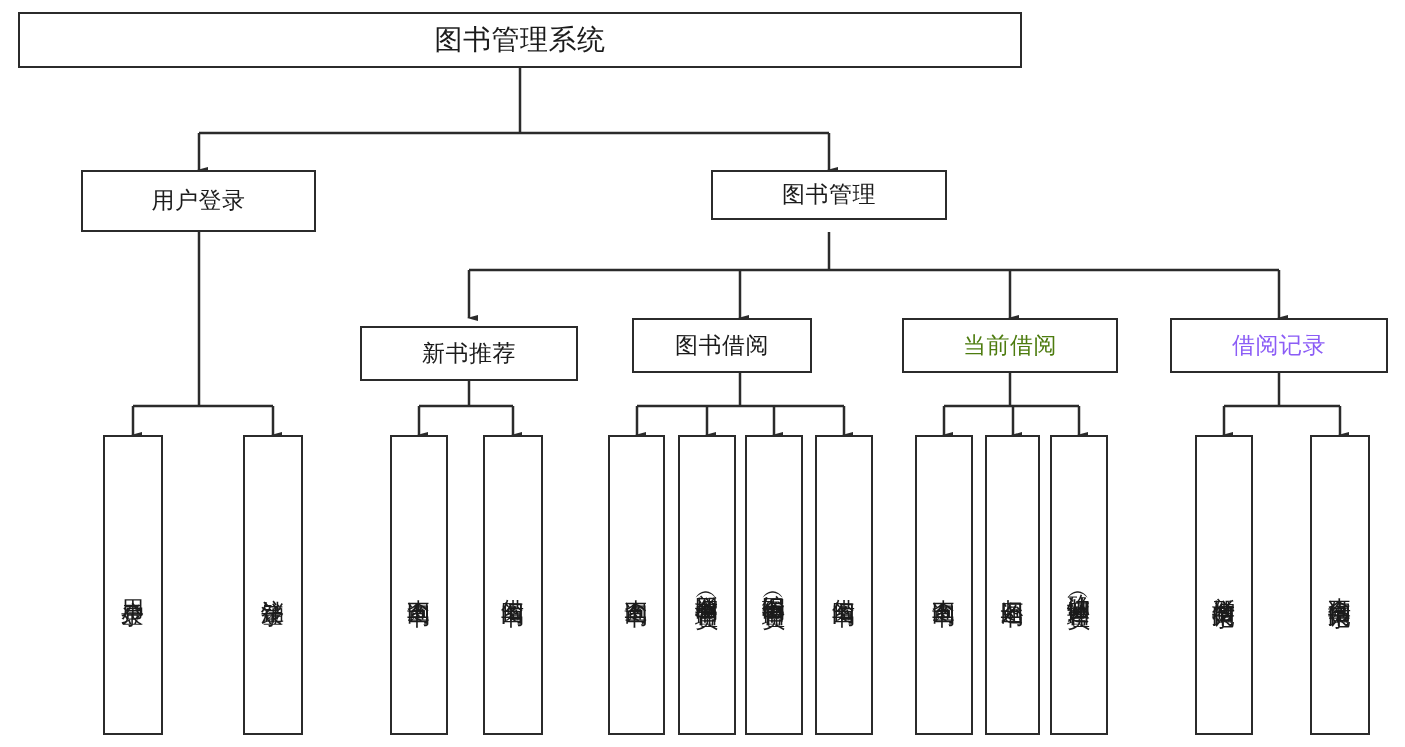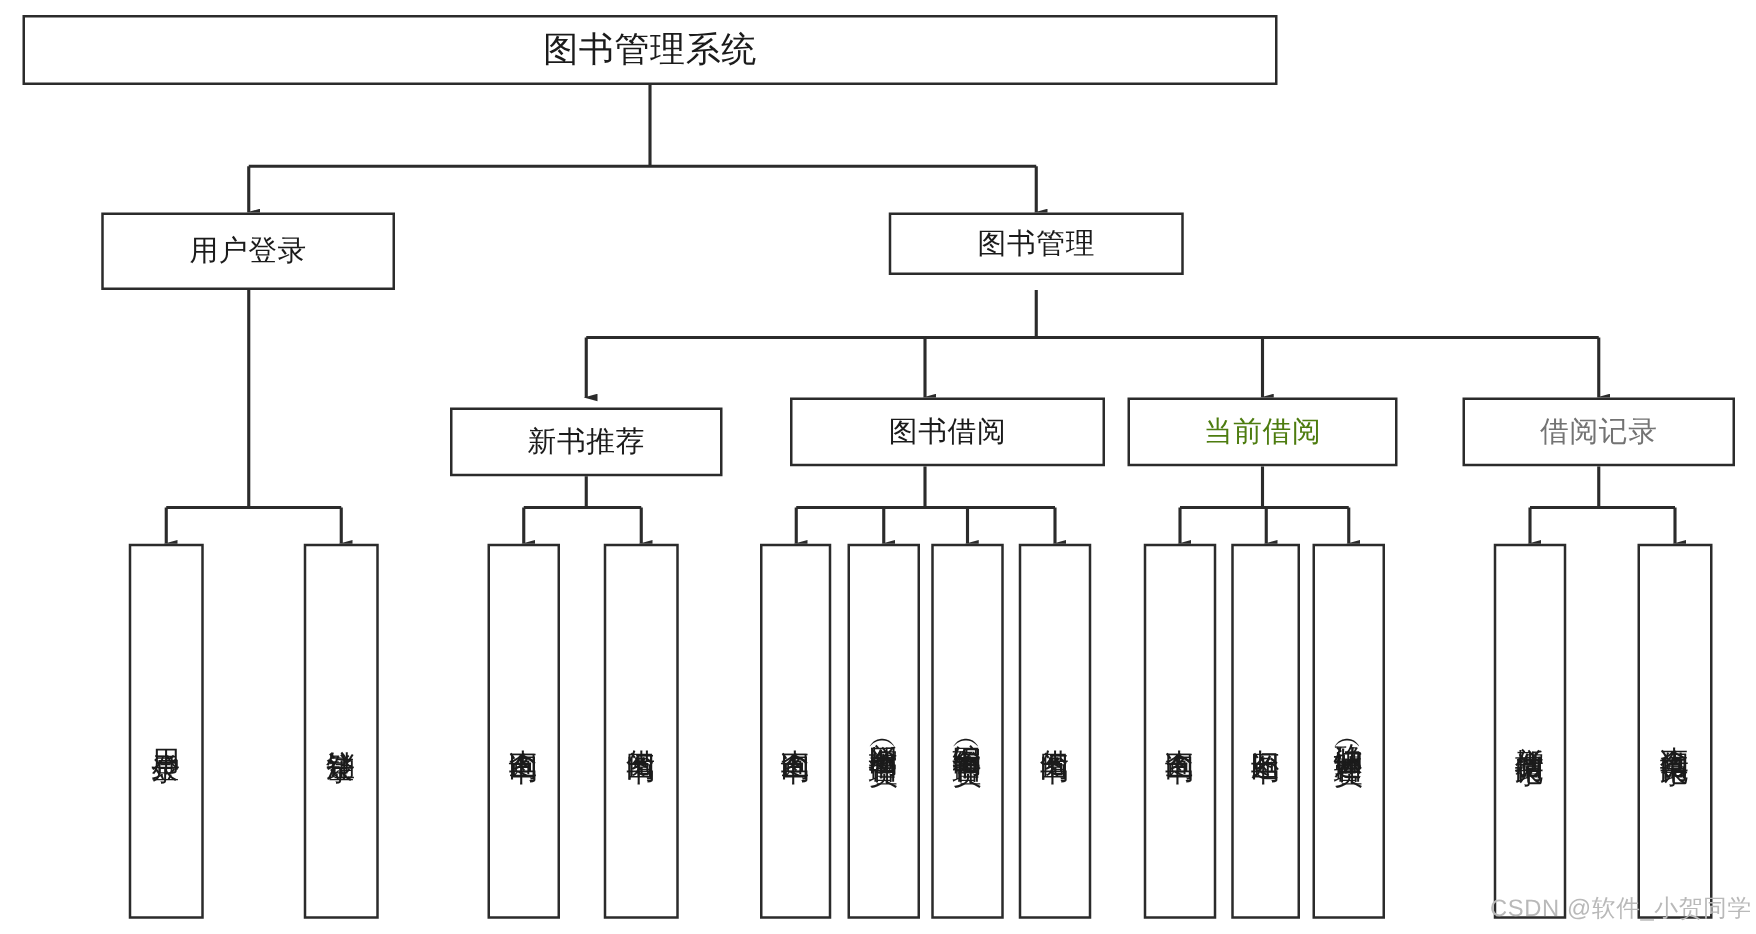--- a/index.html
+++ b/index.html
@@ -117,28 +117,28 @@
       </div>
       <div class="node horizontal" style="left: 81px; top: 170px; width: 235px; height: 62px; border-color: rgb(43, 43, 43); background: rgb(255, 255, 255);">
         <span class="node-label" style="color: rgb(27, 27, 27);">用户登录</span>
       </div>
       <div class="node horizontal" style="left: 711px; top: 170px; width: 236px; height: 50px; border-color: rgb(43, 43, 43); background: rgb(255, 255, 255);">
         <span class="node-label" style="color: rgb(27, 27, 27);">图书管理</span>
       </div>
       <div class="node horizontal" style="left: 360px; top: 326px; width: 218px; height: 55px; border-color: rgb(43, 43, 43); background: rgb(255, 255, 255);">
         <span class="node-label" style="color: rgb(27, 27, 27);">新书推荐</span>
       </div>
-      <div class="node horizontal" style="left: 632px; top: 318px; width: 252px; height: 55px; border-color: rgb(43, 43, 43); background: rgb(255, 255, 255);">
+      <div class="node horizontal" style="left: 632px; top: 318px; width: 180px; height: 55px; border-color: rgb(43, 43, 43); background: rgb(255, 255, 255);">
         <span class="node-label" style="color: rgb(27, 27, 27);">图书借阅</span>
       </div>
       <div class="node horizontal" style="left: 902px; top: 318px; width: 216px; height: 55px; border-color: rgb(43, 43, 43); background: rgb(255, 255, 255);">
         <span class="node-label" style="color: #4d7c0f;">当前借阅</span>
       </div>
       <div class="node horizontal" style="left: 1170px; top: 318px; width: 218px; height: 55px; border-color: rgb(43, 43, 43); background: rgb(255, 255, 255);">
-        <span class="node-label" style="color: #737373; text-align: center;">借阅记录</span>
+        <span class="node-label" style="color: #8b5cf6; text-align: center;">借阅记录</span>
       </div>
       <div class="node vertical" style="left: 103px; top: 435px; width: 60px; height: 300px; border-color: rgb(43, 43, 43); background: rgb(255, 255, 255);">
         <span class="node-label" style="color: rgb(27, 27, 27);">用户登录</span>
       </div>
       <div class="node vertical" style="left: 243px; top: 435px; width: 60px; height: 300px; border-color: rgb(43, 43, 43); background: rgb(255, 255, 255);">
         <span class="node-label" style="color: rgb(27, 27, 27);">注销登录</span>
       </div>
       <div class="node vertical" style="left: 390px; top: 435px; width: 58px; height: 300px; border-color: rgb(43, 43, 43); background: rgb(255, 255, 255);">
         <span class="node-label" style="color: rgb(27, 27, 27);">查询图书</span>
       </div>
@@ -167,14 +167,13 @@
         <span class="node-label" style="color: rgb(27, 27, 27);">确认归还（管理员）</span>
       </div>
       <div class="node vertical" style="left: 1195px; top: 435px; width: 58px; height: 300px; border-color: rgb(43, 43, 43); background: rgb(255, 255, 255);">
         <span class="node-label" style="color: rgb(27, 27, 27);">新增借阅记录</span>
       </div>
       <div class="node vertical" style="left: 1310px; top: 435px; width: 60px; height: 300px; border-color: rgb(43, 43, 43); background: rgb(255, 255, 255);">
         <span class="node-label" style="color: rgb(27, 27, 27);">查询借阅记录</span>
       </div>
     </div>
 
-  <div class="watermark" style="left:1192px; top:714px;">CSDN @软件_小贺同学</div>
 </div>
 
 </body></html>

